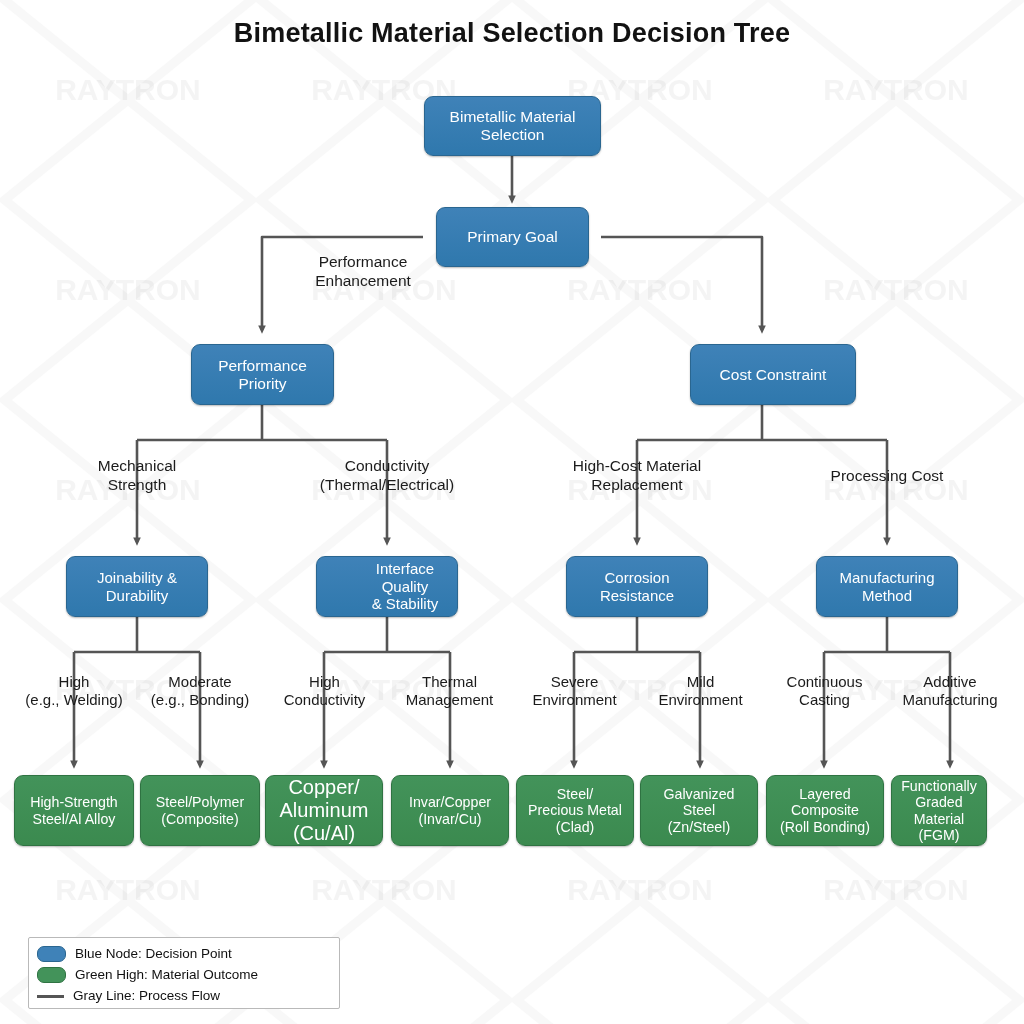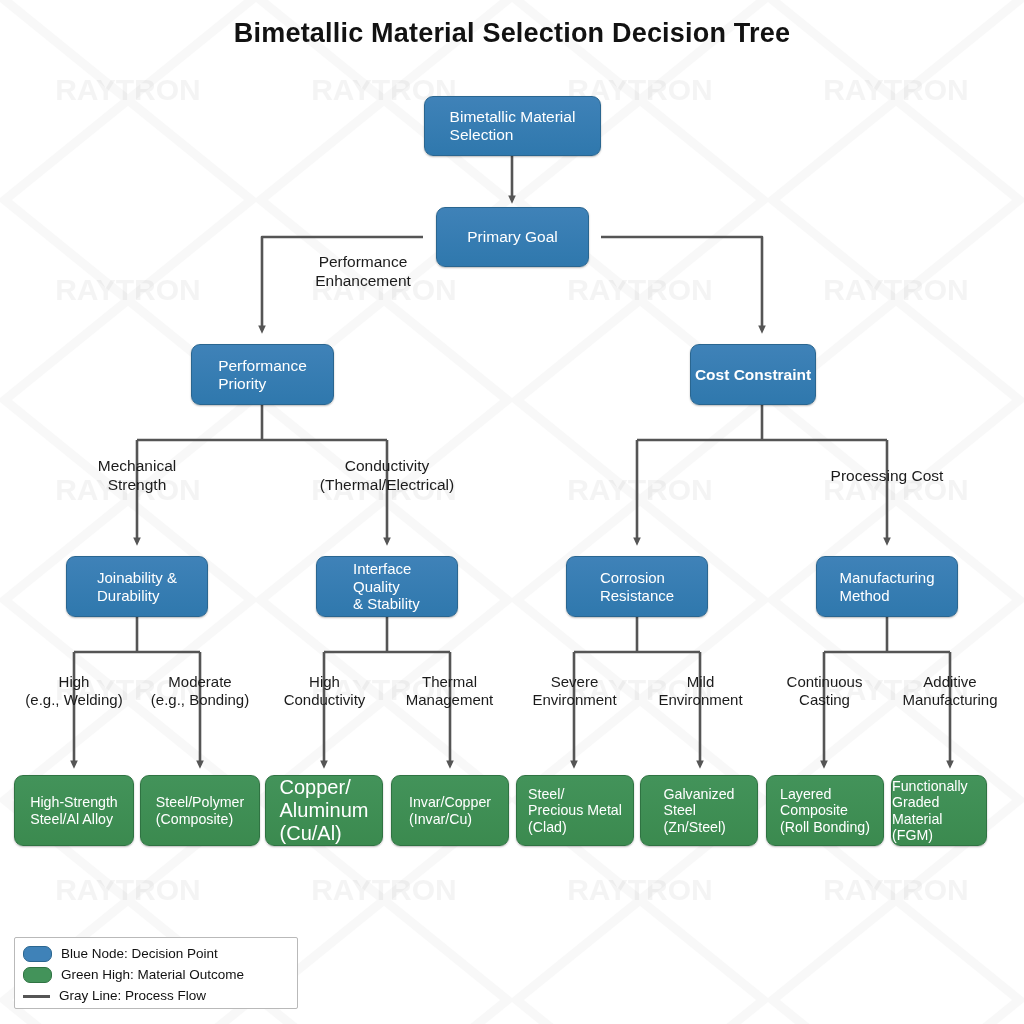--- a/index.html
+++ b/index.html
@@ -22,20 +22,21 @@
     letter-spacing:.2px;
   }
 
   
   .node{
     position:absolute;
     box-sizing:border-box;
     display:flex;
     align-items:center;
     justify-content:center;
+    text-align:center;
     border-radius:9px;
     color:#ffffff;
     line-height:1.16;
     white-space:pre-line;
     z-index:3;
   }
   .node.blue{
     background:linear-gradient(180deg,#3f82b8 0%,#2f78ad 100%);
     border:1.6px solid #2a6690;
     box-shadow:0 1px 2px rgba(0,0,0,.28);
@@ -52,22 +53,22 @@
     text-align:center;
     color:#1b1b1b;
     line-height:1.2;
     white-space:pre-line;
     z-index:2;
   }
 
   
   .legend{
     position:absolute;
-    left:14px;top:937px;
-    width:284px;height:72px;
+    left:28px;top:937px;
+    width:312px;height:72px;
     box-sizing:border-box;
     background:#ffffff;
     border:1px solid #b9b9b9;
     border-radius:2px;
     padding:5px 8px 0 8px;
     z-index:6;
   }
   .legend-row{
     display:flex;align-items:center;
     height:21px;
@@ -152,21 +153,21 @@
   <div class="title">Bimetallic Material Selection Decision Tree</div>
 
   <div class="node blue" style="left:424px;top:96px;width:177px;height:60px;font-size:15.5px;">Bimetallic Material
 Selection</div>
 
   <div class="node blue" style="left:436px;top:207px;width:153px;height:60px;font-size:15.5px;">Primary Goal</div>
 
   <div class="node blue" style="left:191px;top:344px;width:143px;height:61px;font-size:15.5px;">Performance
 Priority</div>
 
-  <div class="node blue" style="left:690px;top:344px;width:126px;height:61px;font-size:15.5px;font-weight:bold;">Cost Constraint</div>
+  <div class="node blue" style="left:690px;top:344px;width:166px;height:61px;font-size:15.5px;">Cost Constraint</div>
 
   <div class="node blue" style="left:66px;top:556px;width:142px;height:61px;font-size:15px;">Joinability &amp;
 Durability</div>
 
   <div class="node blue" style="left:316px;top:556px;width:142px;height:61px;font-size:15px;padding-left:36px;">Interface Quality
 &amp; Stability</div>
 
   <div class="node blue" style="left:566px;top:556px;width:142px;height:61px;font-size:15px;">Corrosion
 Resistance</div>
 
@@ -195,20 +196,22 @@
 Graded
 Material (FGM)</div>
 
   <div class="edge-label" style="left:273px;top:253px;width:180px;font-size:15.5px;text-align:center;">Performance
 Enhancement</div>
 
   <div class="edge-label" style="left:47px;top:457px;width:180px;font-size:15.5px;">Mechanical
 Strength</div>
   <div class="edge-label" style="left:282px;top:457px;width:210px;font-size:15.5px;">Conductivity
 (Thermal/Electrical)</div>
+  <div class="edge-label" style="left:532px;top:457px;width:210px;font-size:15.5px;">High-Cost Material
+Replacement</div>
   <div class="edge-label" style="left:797px;top:467px;width:180px;font-size:15.5px;">Processing Cost</div>
 
   <div class="edge-label" style="left:-4px;top:673px;width:156px;font-size:15px;">High
 (e.g., Welding)</div>
   <div class="edge-label" style="left:122px;top:673px;width:156px;font-size:15px;">Moderate
 (e.g., Bonding)</div>
   <div class="edge-label" style="left:252px;top:673px;width:145px;font-size:15px;">High
 Conductivity</div>
   <div class="edge-label" style="left:377px;top:673px;width:145px;font-size:15px;">Thermal
 Management</div>

